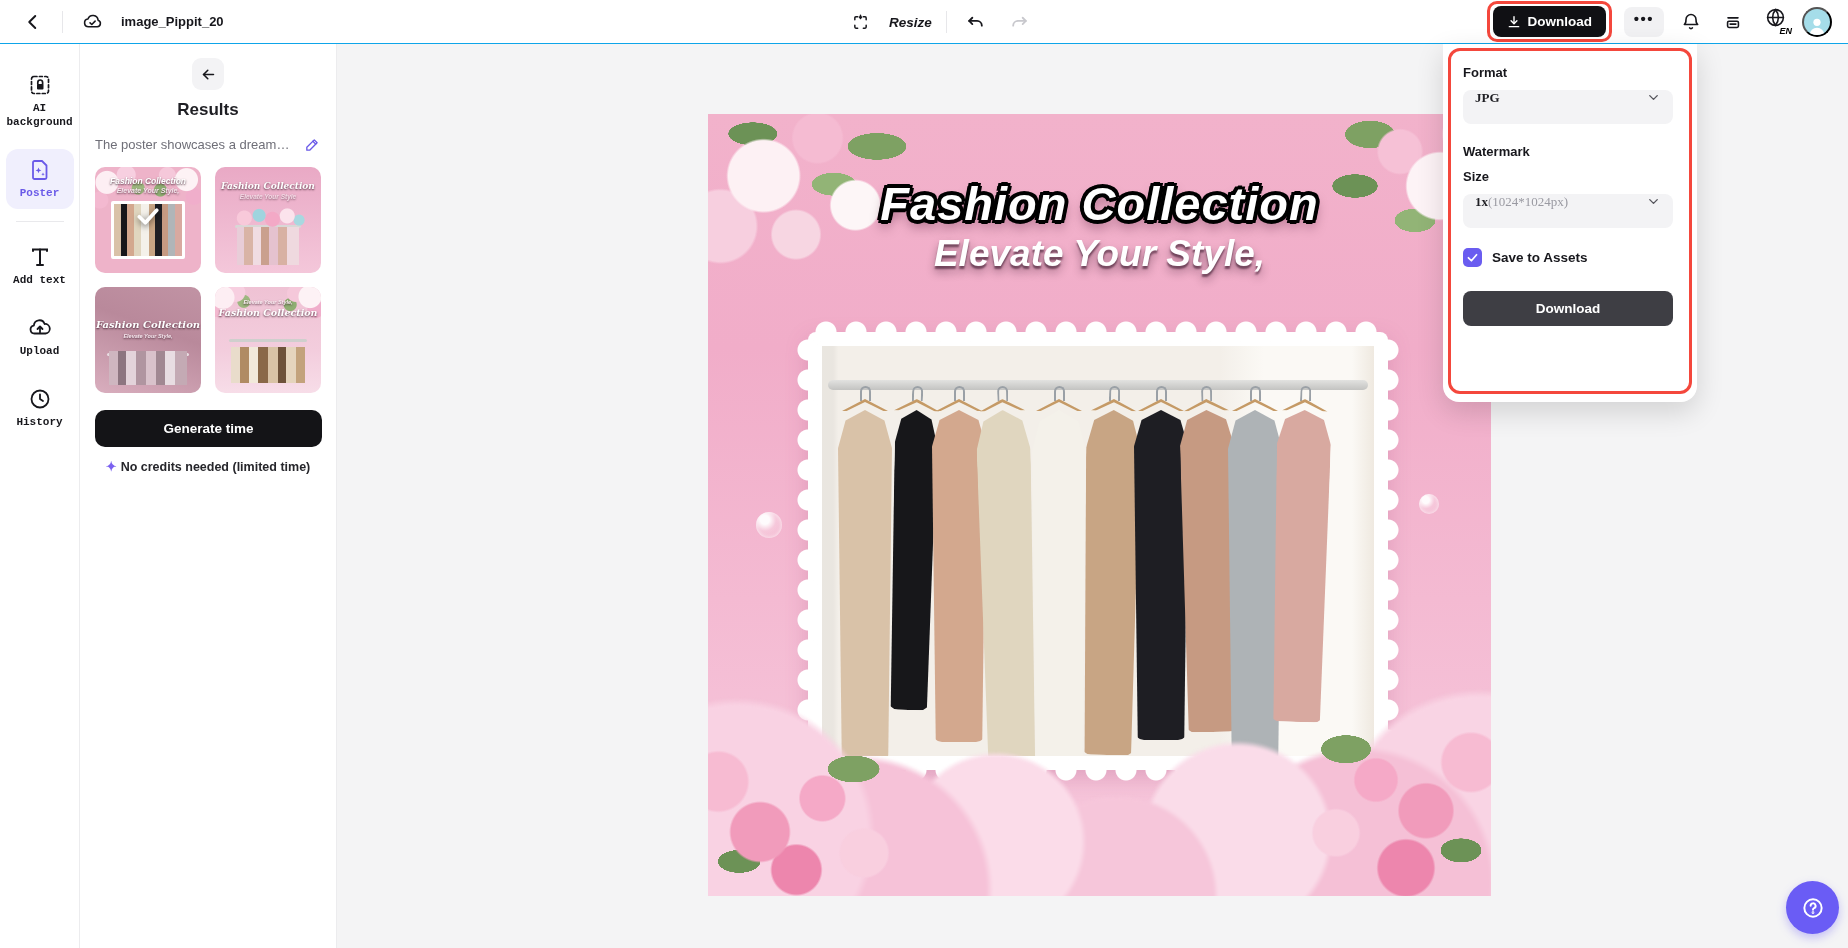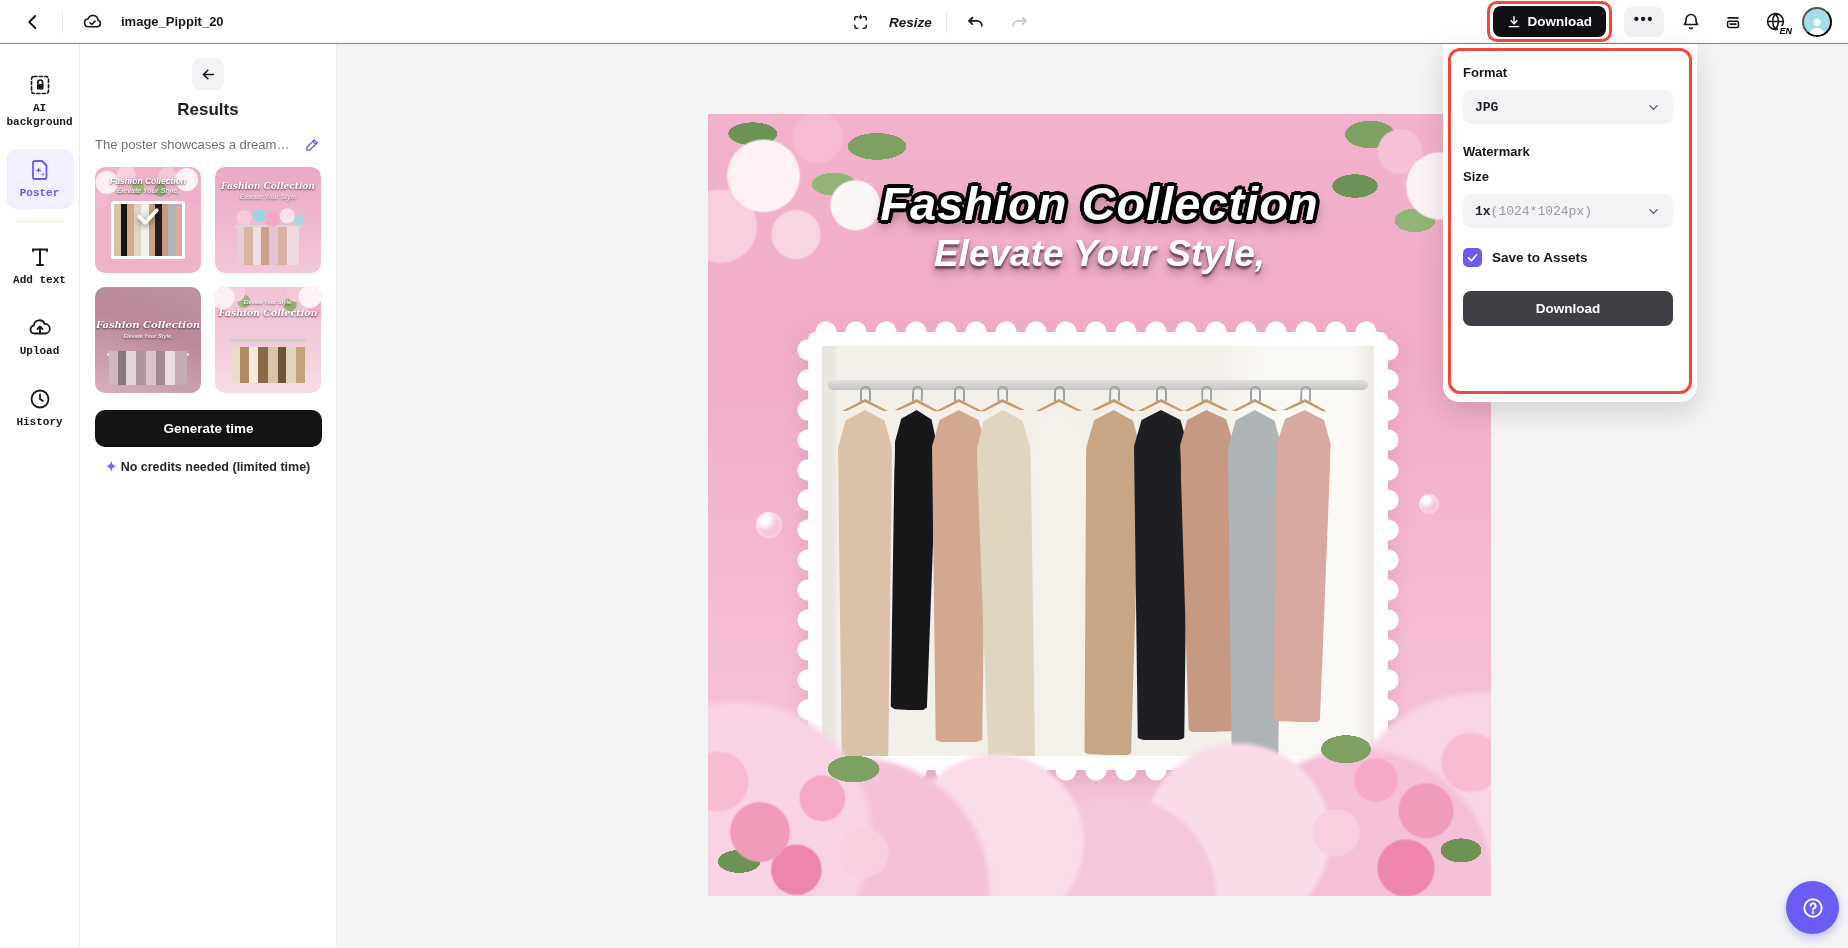--- a/index.html
+++ b/index.html
@@ -21,21 +21,21 @@
     font-size:13.5px; font-weight:700; color:#17171c; cursor:pointer; font-family:inherit;font-style:italic; }
   .redo-disabled { color:#c8c8cd; }
   .tb-right { margin-left:auto; display:flex; align-items:center; gap:12px; padding-right:16px; }
   .dl-ring { border:3px solid #f4473c; border-radius:10px; padding:2px 3px; display:flex; }
   .download-btn { display:flex; align-items:center; gap:7px; background:#101014; color:#fff;
     border:none; border-radius:8px; padding:8px 14px; font-size:13.5px; font-weight:700;
     cursor:pointer; font-family:inherit; }
   .more-btn { width:40px; height:30px; border-radius:8px; background:#f1f1f3; border:none;
     display:flex; align-items:center; justify-content:center; cursor:pointer; }
   .more-btn span { font-size:15px; font-weight:800; letter-spacing:1.5px; color:#17171c; line-height:0; margin-top:-6px; }
-  .globe-wrap { position:relative; width:30px; height:30px; display:flex; align-items:center; justify-content:center; cursor:pointer;font-style:italic; }
+  .globe-wrap { position:relative; width:30px; height:30px; display:flex; align-items:flex-start; justify-content:center; cursor:pointer;font-style:italic; }
   .globe-en { position:absolute; right:-3px; bottom:1px; font-size:9px; font-weight:800; background:#fff; padding:0 1px; }
   .avatar { width:30px; height:30px; border-radius:50%; background:#a5dde9; display:flex;
     align-items:flex-end; justify-content:center; overflow:hidden; cursor:pointer; }
 
   
   .iconbar { position:absolute; left:0; top:44px; bottom:0; width:80px; background:#fff;
     border-right:1px solid #ececee; display:flex; flex-direction:column; align-items:center;
     padding-top:20px; z-index:20;font-family:Liberation Mono, monospace; }
   .nav-item { width:68px; display:flex; flex-direction:column; align-items:center; gap:5px;
     padding:9px 2px; border-radius:12px; cursor:pointer; color:#17171c; background:none; border:none;
@@ -178,22 +178,22 @@
   .bub1 { left:48px; top:398px; width:26px; height:26px; }
   .bub2 { right:52px; top:380px; width:20px; height:20px; }
 
   
   .dl-panel { position:absolute; left:1443px; top:44px; width:254px; height:358px; background:#fff;
     border-radius:0 0 16px 16px; box-shadow:0 10px 28px rgba(0,0,0,.14); z-index:40; padding:21px 20px 0; }
   .dl-annotation { position:absolute; inset:4px 5px 8px; border:3px solid #f4473c; border-radius:12px;
     pointer-events:none; }
   .fld-label { font-size:13px; font-weight:700; color:#17171c; margin-bottom:10px; }
   .dd { width:210px; height:34px; background:#f3f3f5; border:none; border-radius:8px; cursor:pointer;
-    display:flex; align-items:center; justify-content:space-between; padding:0 12px; margin-bottom:20px;
-    font-family:Liberation Mono, monospace;gap:24px; }
+    display:flex; align-items:flex-start; justify-content:space-between; padding:0 12px; margin-bottom:20px;
+    font-family:Liberation Serif, serif;gap:24px; }
   .dd-val { font-size:13px; font-weight:600; color:#1f1f24; }
   .dd-val .dim { color:#9a9aa2; font-weight:500; }
   .chk-row { display:flex; align-items:center; gap:10px; margin:4px 0 24px; cursor:pointer; }
   .chkbox { width:19px; height:19px; border-radius:5px; background:#6a5cf0; display:flex;
     align-items:center; justify-content:center; }
   .chk-label { font-size:13.5px; font-weight:700; color:#17171c; }
   .dl-panel-btn { width:210px; height:35px; background:#3e3e44; color:#fff; border:none;
     border-radius:8px; font-size:13.5px; font-weight:700; cursor:pointer; font-family:inherit; }
 
   

